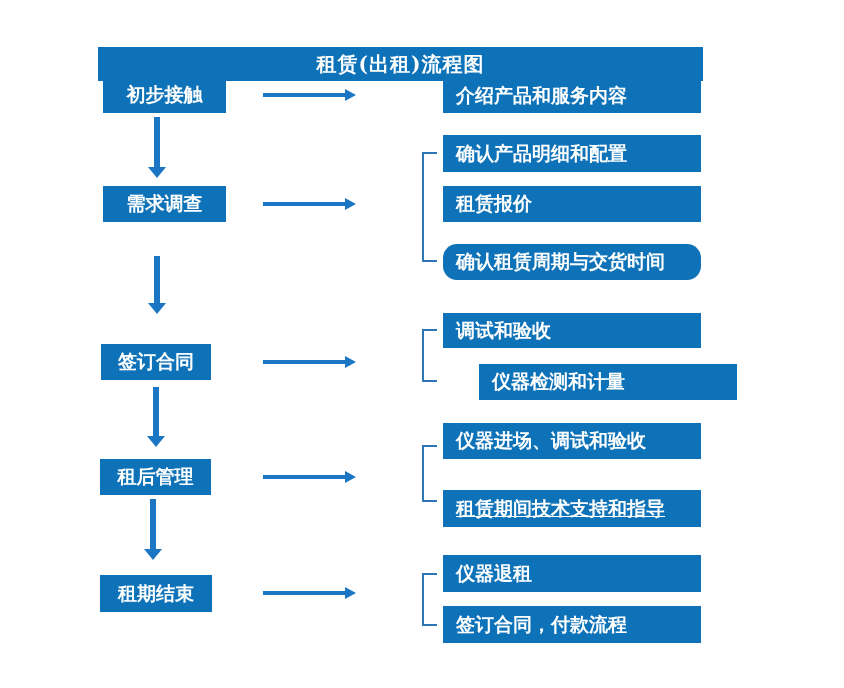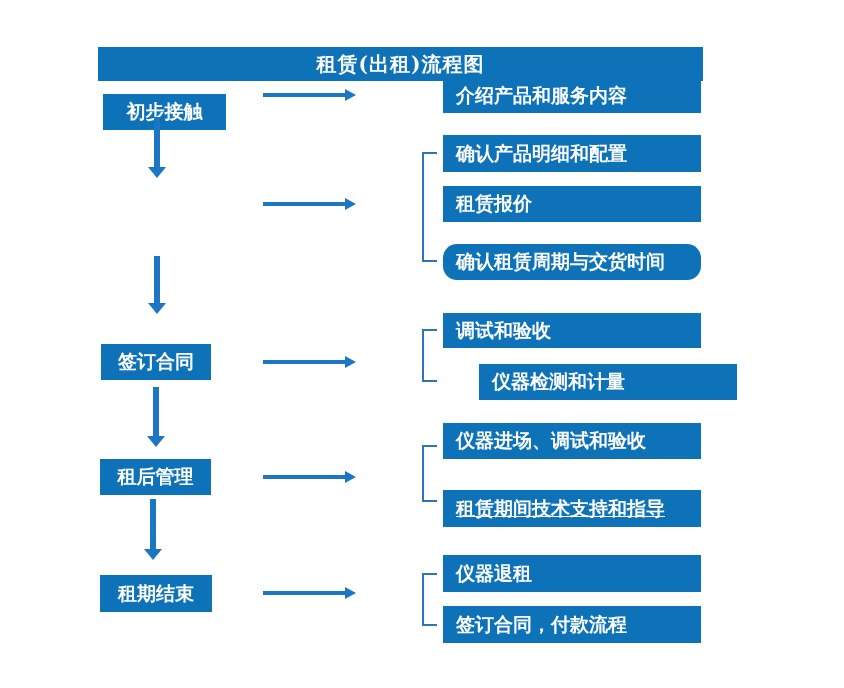--- a/index.html
+++ b/index.html
@@ -69,21 +69,22 @@
     border-right: none;
   }
 </style>
 </head>
 <body>
 
 <div class="canvas">
 
   <div class="title-bar">租赁(出租)流程图</div>
 
-  <div class="bluebox stage-box" style="left:103px; top:94px; width:123px; height:36px;">初步接触</div>
+  <div class="bluebox stage-box" style="left:103px; top:77px; width:123px; height:36px;">初步接触</div>
+  <div class="bluebox stage-box" style="left:103px; top:186px; width:123px; height:36px;">需求调查</div>
   <div class="bluebox stage-box" style="left:101px; top:344px; width:110px; height:36px;">签订合同</div>
   <div class="bluebox stage-box" style="left:100px; top:459px; width:111px; height:36px;">租后管理</div>
   <div class="bluebox stage-box" style="left:100px; top:575px; width:112px; height:37px;">租期结束</div>
 
   <div class="arrow-down" style="left:148px; top:117px; height:61px;">
     <div class="shaft"></div>
     <div class="head"></div>
   </div>
   <div class="arrow-down" style="left:148px; top:256px; height:58px;">
     <div class="shaft"></div>

